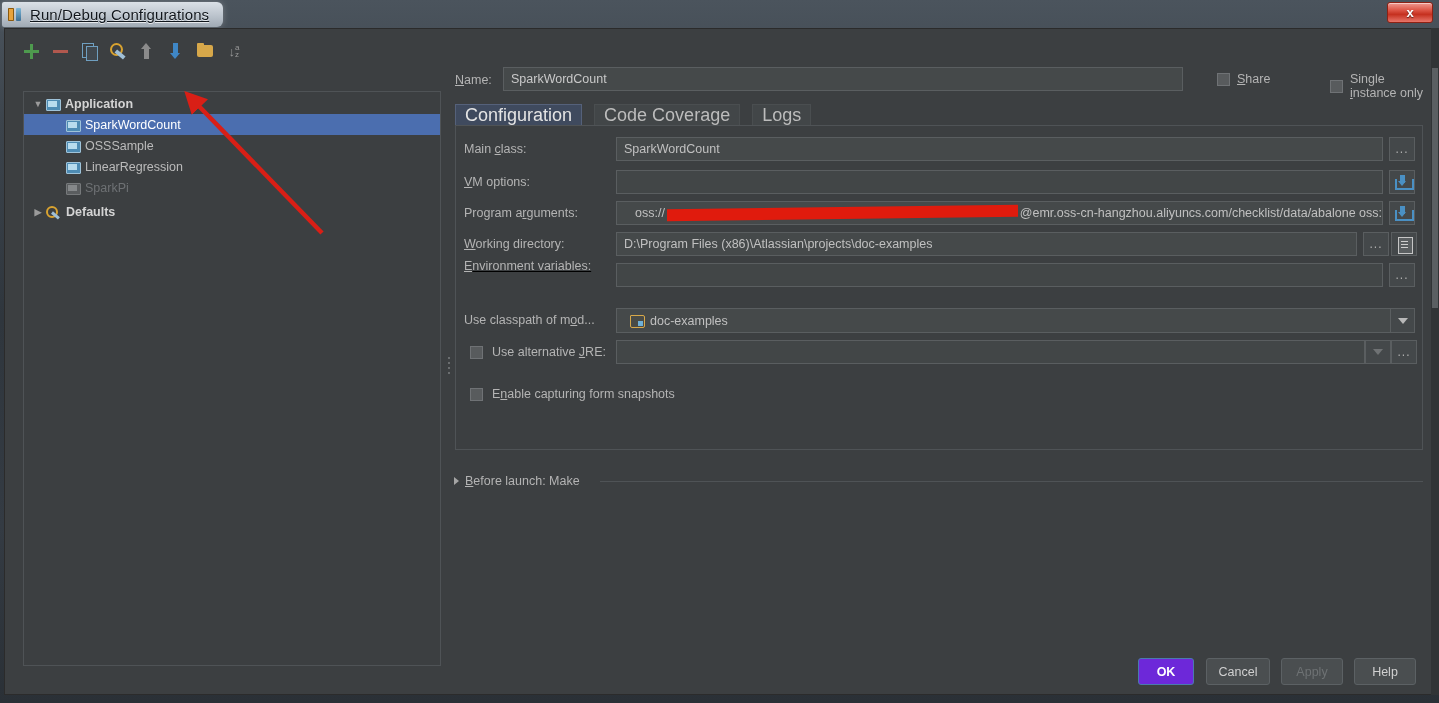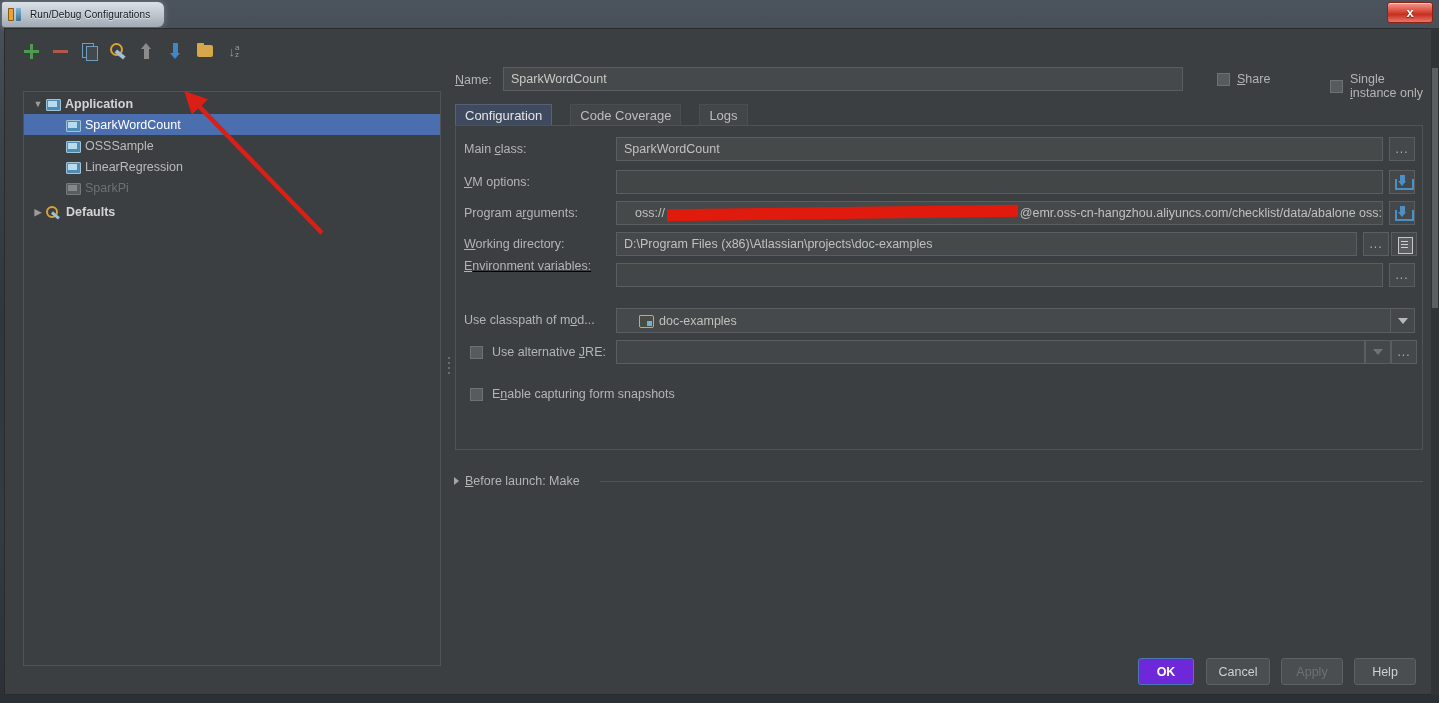--- a/index.html
+++ b/index.html
@@ -23,22 +23,23 @@
   }
   #title-pill {
     position: absolute; left: 2px; top: 2px; height: 25px;
     padding: 0 14px 0 6px;
     display: flex; align-items: center; gap: 7px;
     background: linear-gradient(180deg, rgba(226,232,238,.95) 0%, rgba(200,208,217,.9) 55%, rgba(176,186,196,.85) 100%);
     border-radius: 2px 6px 6px 2px;
     box-shadow: 0 0 6px rgba(255,255,255,.25);
   }
   #title-pill .t {
-    font-size: 10px; color: #11161c; letter-spacing: .1px;
+    font-size: 15px; color: #11161c; letter-spacing: .1px;
     text-shadow: 0 1px 0 rgba(255,255,255,.7);
+    text-decoration: underline;
   }
   .idea-icon {
     width: 15px; height: 15px; position: relative; display: inline-block;
   }
   .idea-icon::before {
     content:""; position:absolute; left:0; top:1px; width:6px; height:13px;
     background:#e8a33d; border-radius:1px;
     box-shadow: inset 0 0 0 1px #8a5a10;
   }
   .idea-icon::after {
@@ -169,23 +170,23 @@
   }
   #share-box { position:absolute; left:1212px; top:43px; display:flex; align-items:center; gap:7px;
                font-size:12.5px; color:#b4b4b4; cursor:pointer; }
   #single-box{ position:absolute; left:1285px; top:43px; display:flex; align-items:center; gap:7px;
                font-size:12.5px; color:#b4b4b4; cursor:pointer;margin-left:40px; }
 
   
   #tabs { position:absolute; left:450px; top:75px; height:22px; display:flex; align-items:flex-end; }
   .tab {
     height:22px; padding:0 9px; display:flex; align-items:center;
-    font-size:13px; color:#bcbcbc; cursor:pointer;
+    font-size:18px; color:#bcbcbc; cursor:pointer;
     border:1px solid #4a4e50; border-bottom:none; background:#424648;
-    margin-right:18px;
+    margin-right:12px;
   }
   .tab.active { background:#3f4a5e; color:#e4e4e4; border-color:#55617a; }
 
   #form-panel {
     position:absolute; left:450px; top:96px; width:968px; height:325px;
     background:#3c3f41; border:1px solid #4f5356;
   }
 
   .frow { position:absolute; left:0; height:24px; display:flex; align-items:center; }
   .flabel { font-size:12.5px; color:#b4b4b4; white-space:nowrap; }
@@ -224,21 +225,21 @@
   .caret-down.dim { border-top-color:#6f7274; }
 
   .mod-icon { width:14px; height:13px; position:relative; flex:0 0 14px; margin-right:6px; }
   .mod-icon::before { content:""; position:absolute; left:0; top:1px; width:13px; height:11px;
                       border:1.5px solid #d7a84a; border-radius:1px 2px 2px 2px; background:#494b47; }
   .mod-icon::after  { content:""; position:absolute; right:1px; bottom:1px; width:5px; height:5px;
                       background:#6fb0d8; }
 
   .combo {
     position:absolute; height:25px; background:#45494a; border:1px solid #5a5e60;
-    display:flex; align-items:center; padding-left:22px;
+    display:flex; align-items:center; padding-left:13px;
     font-size:12.5px; color:#c0c0c0;
   }
   .combo .arrowcell {
     position:absolute; right:0; top:0; width:24px; height:100%;
     background:#44484a; border-left:1px solid #5a5e60;
     display:flex; align-items:center; justify-content:center; cursor:pointer;
   }
 
   .ckrow { position:absolute; display:flex; align-items:center; gap:9px; font-size:12.5px;
            color:#b4b4b4; cursor:pointer; }

